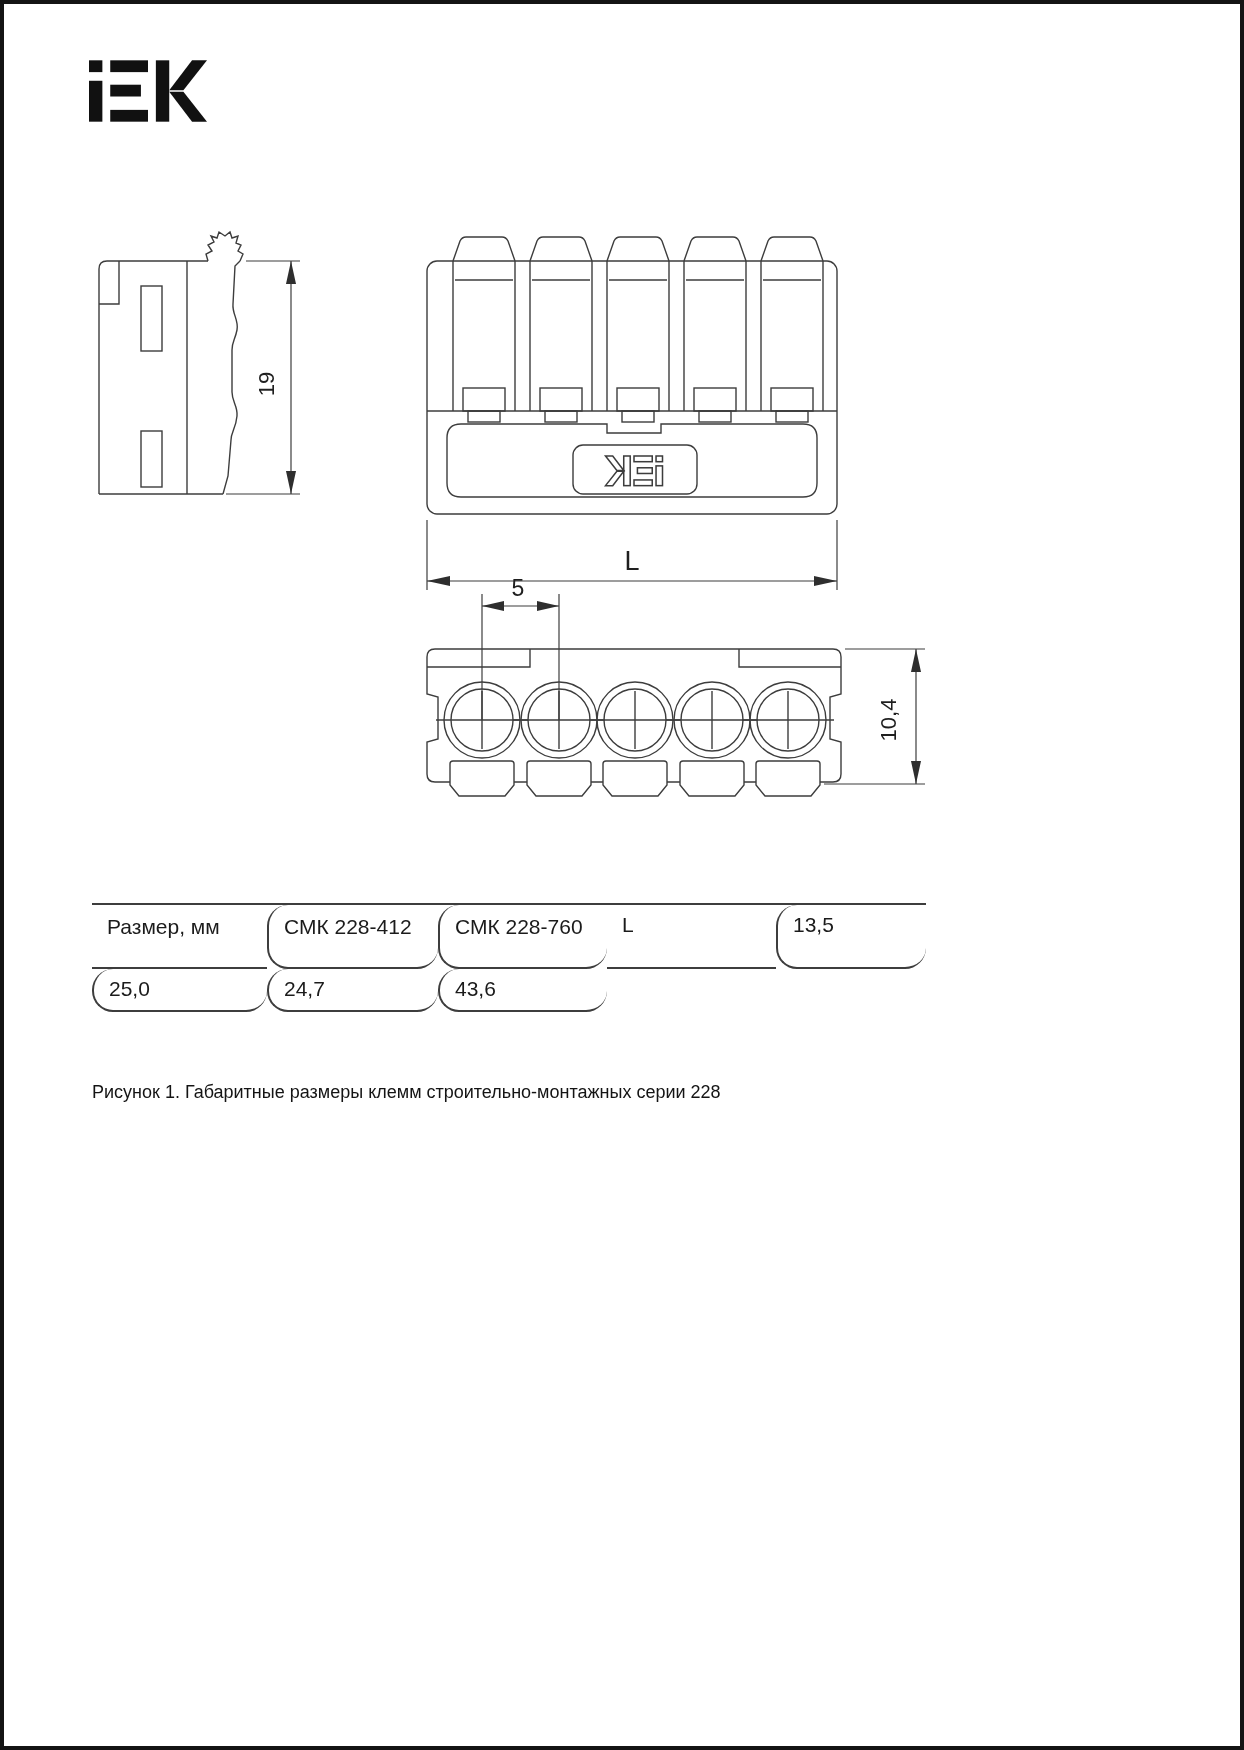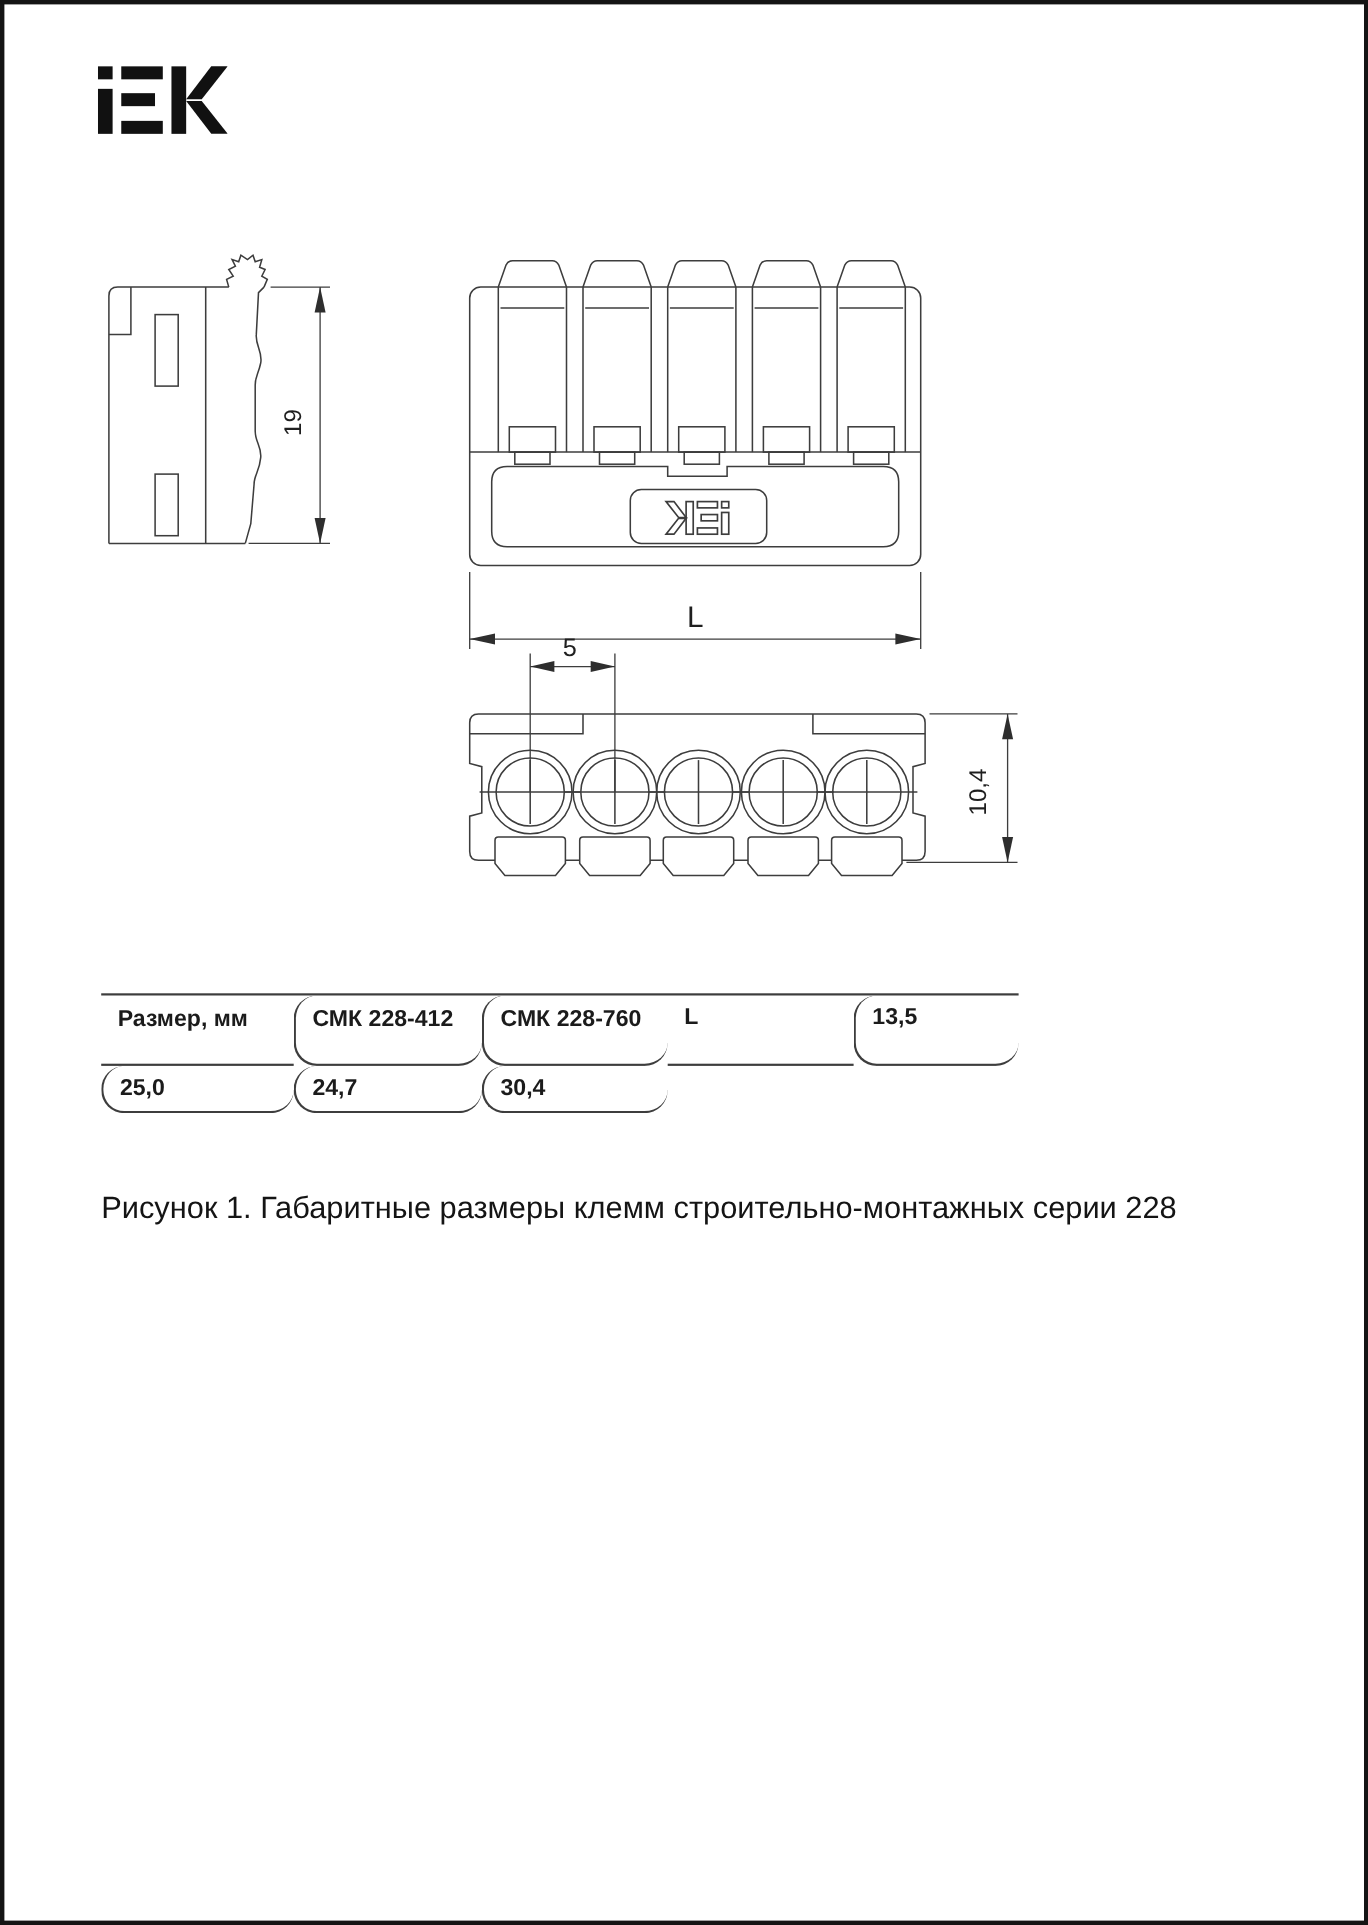--- a/index.html
+++ b/index.html
@@ -15,34 +15,33 @@
   .logo{position:absolute;left:85px;top:56px;width:118px;height:62px;}
   .drawings{position:absolute;left:0;top:0;width:1244px;height:820px;}
   .dims-table{
     position:absolute;left:88px;top:899px;width:834px;
     display:grid;
     grid-template-columns:175px 171px 169px 169px 150px;
     grid-template-rows:64px 43px;
     border-top:2px solid #3d3d3d;
     color:#1b1b1b;
     font-size:21px;
-    font-weight:bold;
   }
   .dims-table .cell{
     box-sizing:border-box;
     padding:10px 6px 0 15px;
     border-bottom:2px solid #3d3d3d;
     white-space:nowrap;
     overflow:hidden;
   }
   .dims-table .cell.vline{border-left:2px solid #3d3d3d;border-radius:21px;}
   .dims-table .cell.body{padding-top:8px;}
   .caption{
     position:absolute;left:88px;top:1078px;width:1000px;
-    font-size:28px;color:#141414;
+    font-size:18px;color:#141414;
   }
   svg text{font-family:"Liberation Sans", sans-serif;fill:#1f1f1f;}
   .ln{stroke:#3d3d3d;stroke-width:1.4;fill:none;}
   .lnw{stroke:#3d3d3d;stroke-width:1.4;fill:#ffffff;}
   .dim{stroke:#3d3d3d;stroke-width:1.2;fill:none;}
   .arr{fill:#2e2e2e;stroke:none;}
 </style>
 </head>
 <body>
 
@@ -200,18 +199,18 @@
 
   <div class="dims-table">
     <div class="cell">Размер, мм</div>
     <div class="cell vline">СМК 228-412</div>
     <div class="cell vline">СМК 228-760</div>
 
     <div class="cell body">L</div>
     <div class="cell body vline">13,5</div>
     <div class="cell body vline">25,0</div>
     <div class="cell body vline">24,7</div>
-    <div class="cell body vline">30,4</div>
+    <div class="cell body vline">43,6</div>
   </div>
 
   <div class="caption">Рисунок 1. Габаритные размеры клемм строительно-монтажных серии 228</div>
 
 </div>
 
 </body></html>

